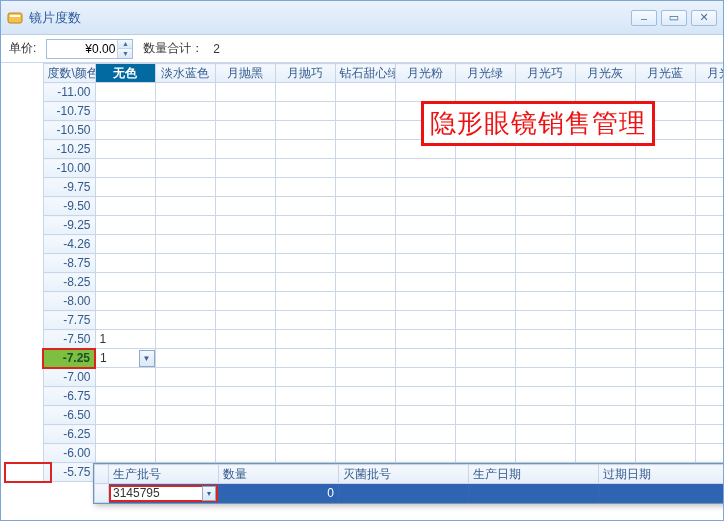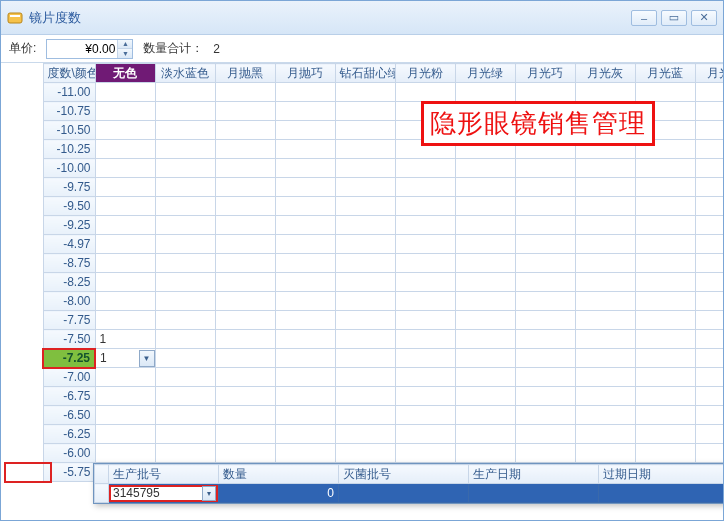--- a/index.html
+++ b/index.html
@@ -49,21 +49,21 @@
     font-size: 12px;
     white-space: nowrap;
     overflow: hidden;
   }
   .grid thead th {
     background: linear-gradient(#f5f9fe,#e5eef9);
     color: #335a8c;
     font-weight: normal;
     position: sticky; top: 0;
   }
-  .grid thead th.active-col { background: #701a75; color: #fff; font-weight: bold; }
+  .grid thead th.active-col { background: #0369a1; color: #fff; font-weight: bold; }
   .grid .rowhdr {
     background: linear-gradient(#f5f9fe,#e8f1fa);
     text-align: right; color: #335a8c; width: 50px;
   }
   .grid .rowhdr.active-row { background: #7fbf3f; color: #14532d; font-weight: bold; border: 2px solid #d22; }
   .grid td.cell { background: #fff; text-align: left; }
   .grid td.cell.with-dd { padding: 0; }
   .dd-cell { display: flex; align-items: center; height: 100%; }
   .dd-cell span { flex: 1; padding: 0 4px; }
   .dd-btn { width: 16px; height: 17px; border: 1px solid #8fa9c8; background: linear-gradient(#f1f7fd,#dbe8f6); display: flex; align-items: center; justify-content: center; font-size: 8px; color: #3b5f8c; cursor: pointer; }
@@ -281,21 +281,21 @@
             <td class="cell"></td>
             <td class="cell"></td>
             <td class="cell"></td>
             <td class="cell"></td>
             <td class="cell"></td>
             <td class="cell"></td>
             <td class="cell"></td>
             <td class="cell"></td>
           </tr>
           <tr>
-            <td class="rowhdr">-4.97</td>
+            <td class="rowhdr">-4.26</td>
             <td class="cell"></td>
             <td class="cell"></td>
             <td class="cell"></td>
             <td class="cell"></td>
             <td class="cell"></td>
             <td class="cell"></td>
             <td class="cell"></td>
             <td class="cell"></td>
             <td class="cell"></td>
             <td class="cell"></td>

